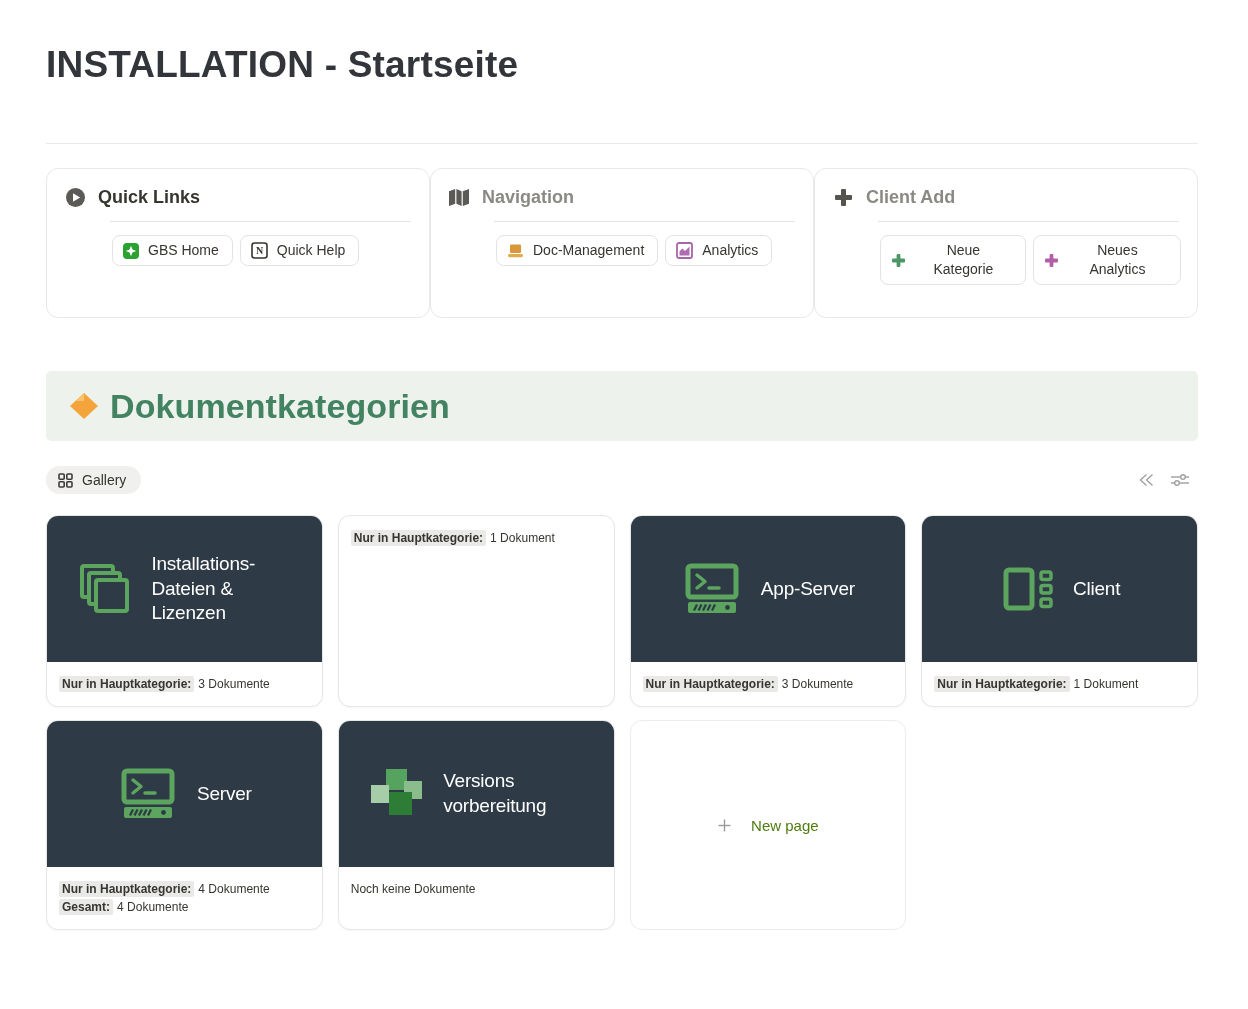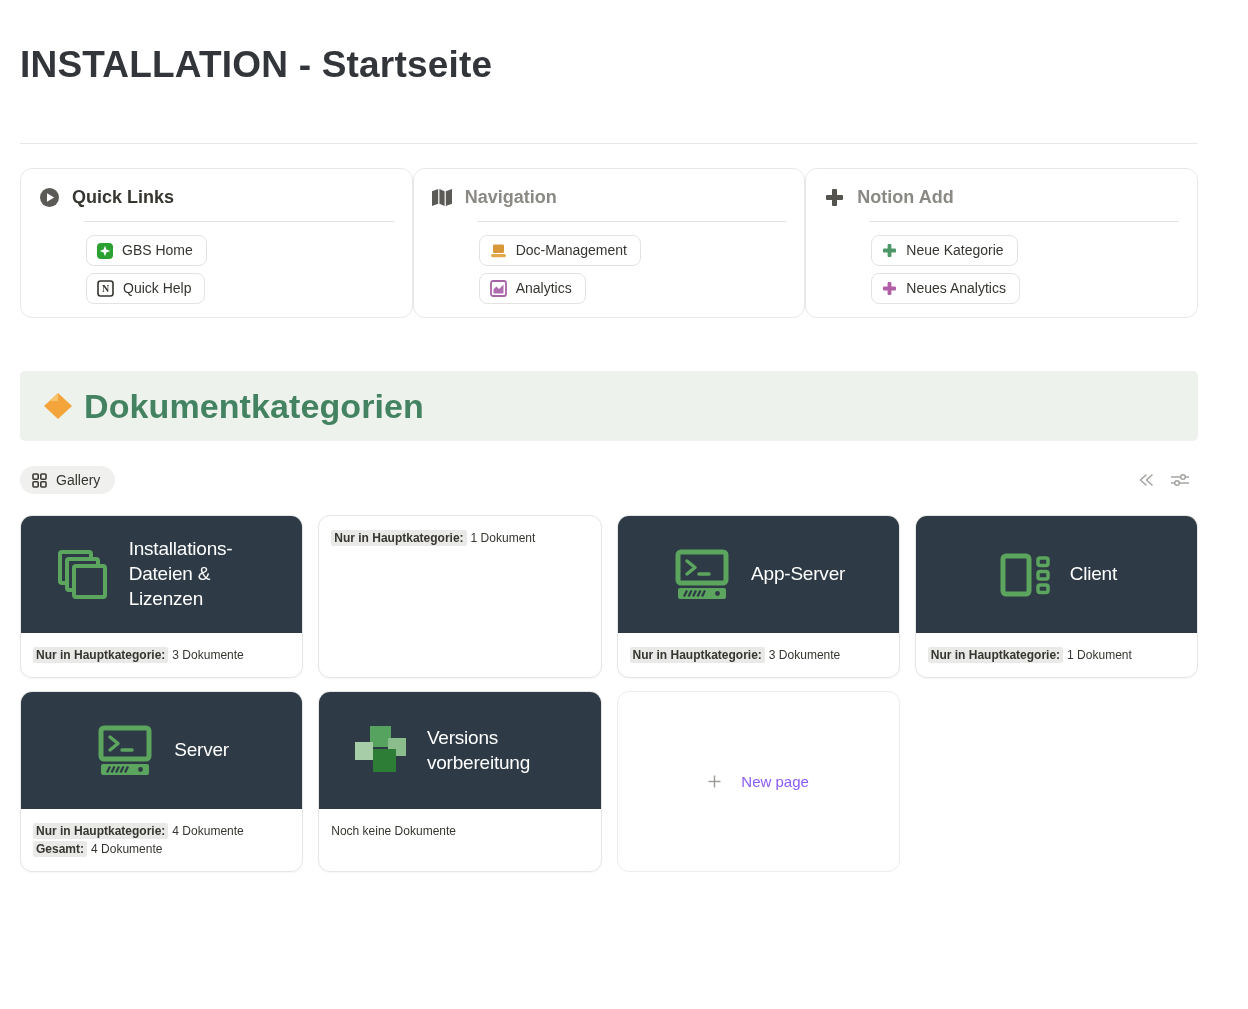--- a/index.html
+++ b/index.html
@@ -1,42 +1,42 @@
 <!DOCTYPE html>
 <html><head>
 <meta charset="utf-8">
 <style>
   * { box-sizing: border-box; }
   html,body { margin:0; padding:0; }
   body {
     width:1248px; height:1009px; background:#ffffff; overflow:hidden;
     font-family:"Liberation Sans", sans-serif; color:#37352f;
   }
-  .content { padding:0 50px 0 20px; }
+  .content { padding:0 50px 0 46px; }
 
   
   .page-title {
     margin:44px 0 0 0; font-size:37px; font-weight:700; color:#32353a;
     letter-spacing:0.2px;
   }
   .top-divider { height:1px; background:#e8e8e6; margin-top:57px; }
 
   
   .callout-row { display:flex; margin-top:24px; }
   .callout {
     flex:1; height:150px; border:1px solid #e8e8e6; border-radius:12px;
     padding:16px 16px 0 17px; background:#fff;
   }
   .callout-header { display:flex; align-items:center; gap:12px; padding-top:2px; }
   .h-icon { display:inline-flex; width:22px; justify-content:center; }
   .callout-title { font-size:18px; font-weight:700; }
   .title-dark  { color:#37352f; }
   .title-muted { color:#8a8984; }
   .callout-divider { height:1px; background:#e3e3e1; margin:13px 2px 13px 46px; }
-  .callout-buttons { margin-left:48px; display:flex; flex-direction:column; align-items:flex-start; gap:7px; }
+  .callout-buttons { margin-left:48px; display:flex; flex-direction:row; align-items:flex-start; gap:7px; }
   .pill-button {
     display:inline-flex; align-items:center; gap:9px; background:#fff;
     border:1px solid #e3e3e1; border-radius:8px; padding:5px 13px 5px 10px;
     font-size:14px; color:#37352f; cursor:pointer; font-family:inherit; line-height:19px;
   }
   .btn-icon { display:inline-flex; align-items:center; justify-content:center; }
   .gbs-badge {
     width:16px; height:16px; background:#2aa130; border-radius:4px;
     display:inline-flex; align-items:center; justify-content:center;
   }
@@ -61,38 +61,38 @@
   .cards-grid {
     margin-top:21px; display:grid; grid-template-columns:repeat(4,1fr);
     gap:13px 15px;
   }
   .card {
     border:1px solid #e6e6e4; border-radius:12px; overflow:hidden; background:#fff;
     display:flex; flex-direction:column; cursor:pointer;
     box-shadow:0 1px 2px rgba(15,15,15,0.04);
   }
   .card-cover {
-    height:117px; background:#2e3a45; display:flex; align-items:center;
+    height:146px; background:#2e3a45; display:flex; align-items:center;
     justify-content:center; gap:18px; padding:0 8px; flex:none;
   }
   .cover-icon { display:inline-flex; flex:none; }
   .card-title {
     color:#ffffff; font-size:19px; line-height:1.3; max-width:140px;
     letter-spacing:-0.2px; font-weight:400;
   }
   .card-footer { padding:13px 12px 13px; font-size:12px; line-height:1.5; flex:1; }
   .stat-line { white-space:nowrap; }
   .stat-label { font-weight:700; background:#e9e9e7; padding:1px 3px; border-radius:2px; }
   .stat-value { margin-left:4px; }
   .card-note { font-size:12px; color:#37352f; }
 
   .new-page-card {
     border:1px solid #ececea; border-radius:12px; background:#fff;
     display:flex; align-items:center; justify-content:center; gap:19px;
-    color:#8b5cf6; font-size:15px; cursor:pointer;
+    color:#4d7c0f; font-size:15px; cursor:pointer;
   }
 </style>
 </head>
 <body>
 
 <div class="content">
 
   <h1 class="page-title">INSTALLATION - Startseite</h1>
   <div class="top-divider"></div>
 
@@ -165,21 +165,21 @@
     </section>
 
     <section class="callout">
       <div class="callout-header">
         <span class="h-icon">
           <svg width="19" height="19" viewBox="0 0 19 19" fill="#55544f">
               <rect x="7" y="1" width="5" height="17" rx="1"></rect>
               <rect x="1" y="7" width="17" height="5" rx="1"></rect>
             </svg>
         </span>
-        <span class="callout-title title-muted">Notion Add</span>
+        <span class="callout-title title-muted">Client Add</span>
       </div>
       <div class="callout-divider"></div>
       <div class="callout-buttons">
         <button class="pill-button">
           <span class="btn-icon">
             <svg width="15" height="15" viewBox="0 0 15 15" fill="#4d9767">
                 <rect x="5.6" y="1" width="3.8" height="13" rx="1"></rect>
                 <rect x="1" y="5.6" width="13" height="3.8" rx="1"></rect>
               </svg>
           </span>

